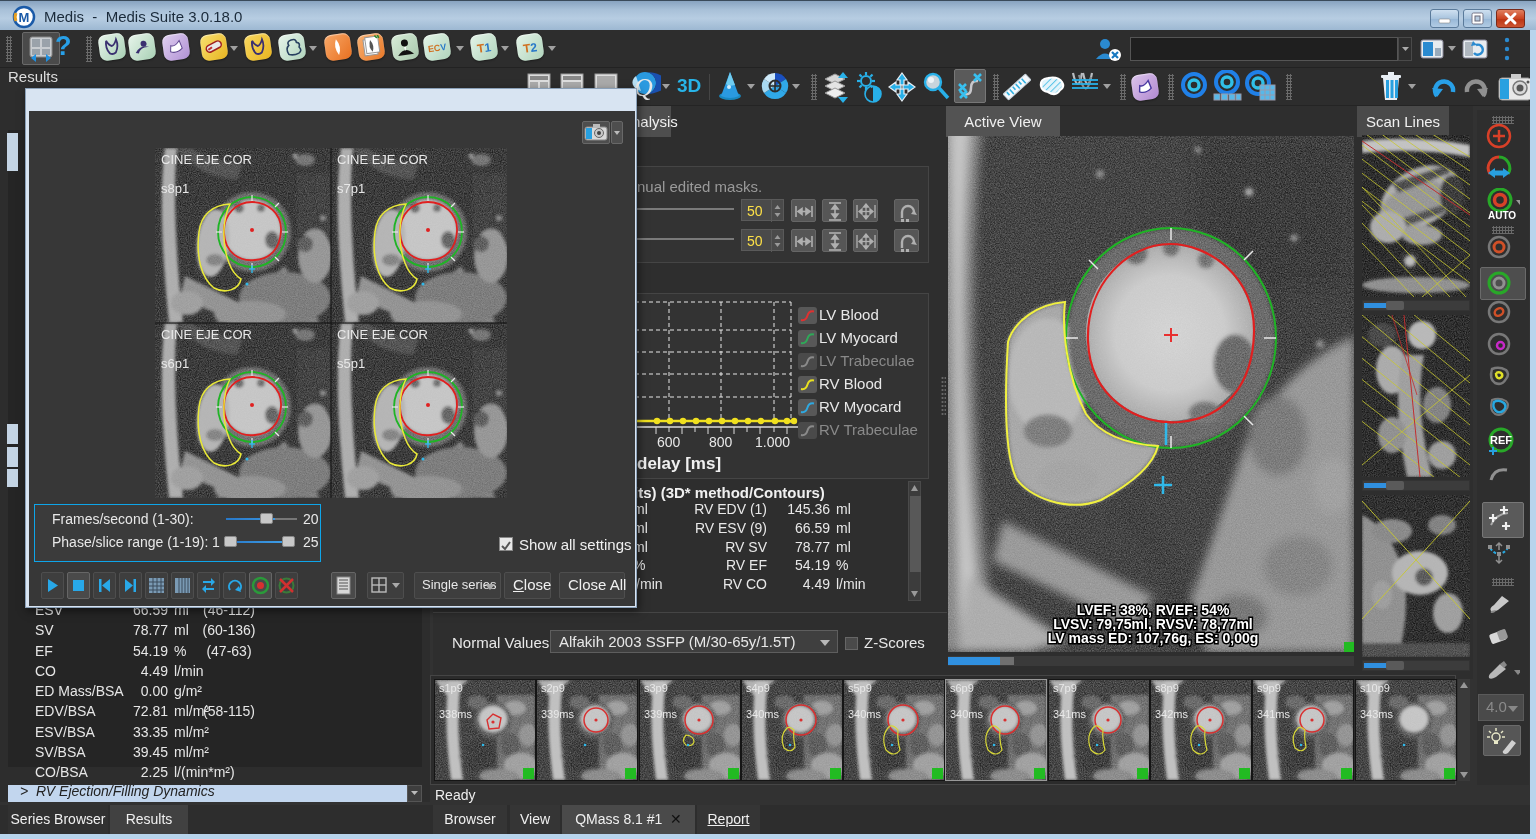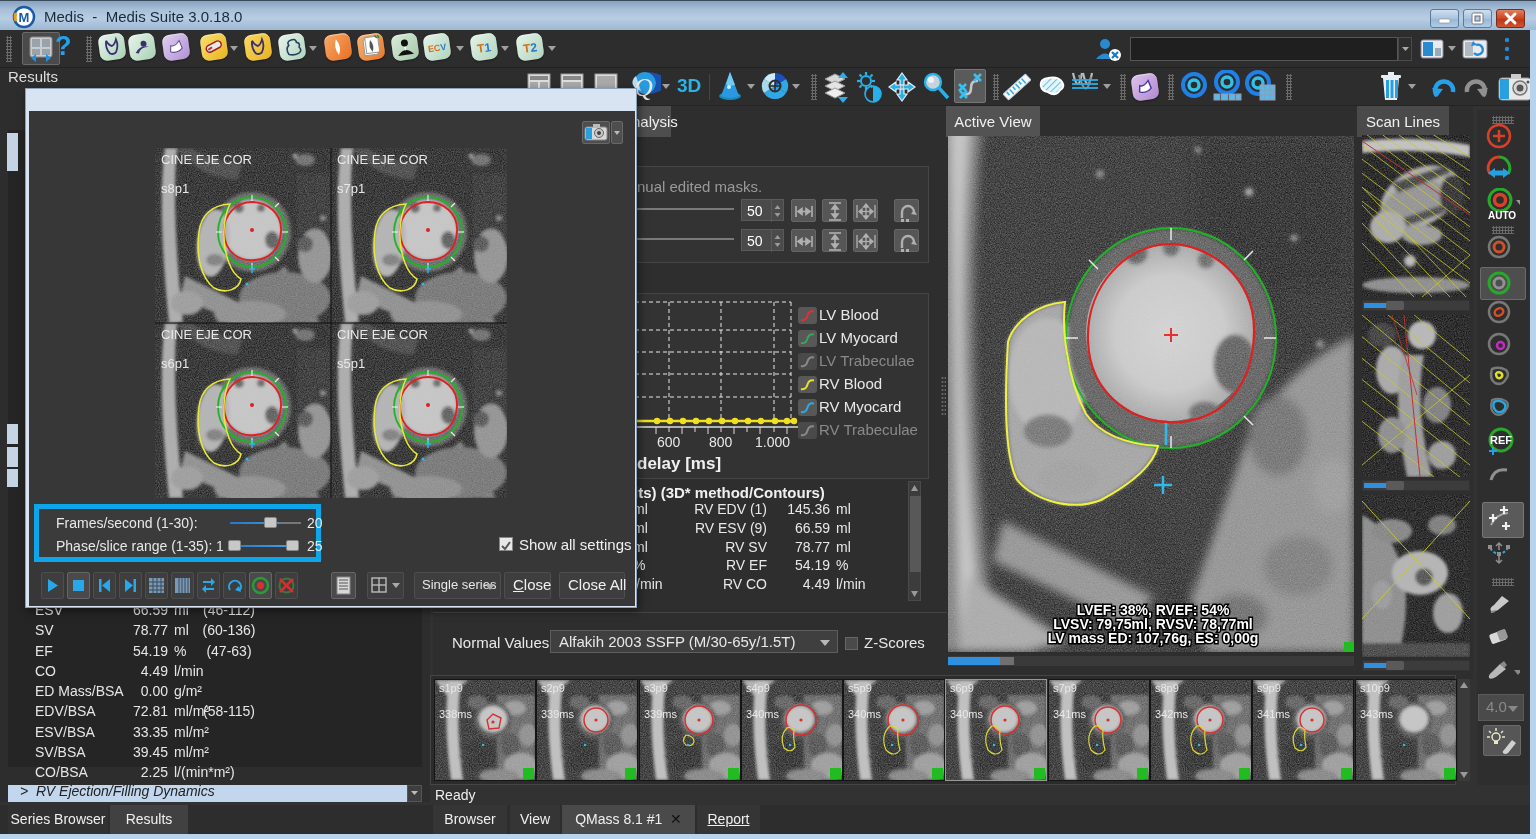--- a/index.html
+++ b/index.html
@@ -40,21 +40,21 @@
 
 #movie{left:25px;top:88px;width:612px;height:520px;background:#d8e4f2;border:1px solid #8aa0b8;box-shadow:2px 3px 8px rgba(0,0,0,0.5);}
 #movietitle{left:3px;top:2px;width:606px;height:20px;background:linear-gradient(#eef4fa,#cfdeee);color:#333;font-size:13px;}
 #moviebody{left:3px;top:22px;width:606px;height:495px;background:#373737;}
 .mwbtn{top:4px;width:31px;height:17px;border-radius:2px;border:1px solid #8a9ab0;background:linear-gradient(#fbfdff,#dde8f4 50%,#c8d8ea 50%,#dce8f4);}
 .mbtn{position:absolute;height:27px;background:#3e3e3e;border:1px solid #4e4e4e;border-radius:2px;white-space:nowrap;}
 .mbtn.lit{background:#4a4a4a;border:1px solid #666;}
 
 .t{position:absolute;white-space:nowrap;}
 .spinbox{left:308px;width:43px;height:22px;background:#4a4a4a;border:1px solid #5a5a5a;}
-.spinbox span{position:absolute;left:5px;top:3px;color:#ffffff;font-size:14px;}
+.spinbox span{position:absolute;left:5px;top:3px;color:#fde047;font-size:14px;}
 .spinbox:after{content:"";position:absolute;right:11px;top:0;width:1px;height:22px;background:#5a5a5a;}
 .sbtn{width:25px;height:23px;background:#565656;border:1px solid #666;border-radius:2px;}
 .leg{position:absolute;left:365px;height:18px;color:#e8e8e8;font-size:15px;}
 .leg svg{position:absolute;left:0;top:0;}
 .leg span{position:absolute;left:21px;top:-1px;white-space:nowrap;}
 .leg.dis span{color:#8a8a8a;}
 .rrow{position:absolute;left:0;width:470px;height:19px;color:#e8e8e8;font-size:14px;}
 .rrow .a{position:absolute;left:60px;width:130px;text-align:right;}
 .rrow .b{position:absolute;left:200px;}
 .rrow .c{position:absolute;left:230px;width:104px;text-align:right;}
@@ -680,21 +680,21 @@
       <span style="position:absolute;left:8px;top:2px;">Alfakih 2003 SSFP (M/30-65y/1.5T)</span>
       <svg width="12" height="10" style="position:absolute;right:6px;top:7px;">
           <path d="M1 2 L6 8 L11 2 Z" fill="#b8b8b8"></path>
         </svg>
     </div>
     <div class="abs" style="left:412px;top:531px;width:13px;height:13px;background:#4a4a4a;border:1px solid #666;"></div>
     <div class="abs t" style="left:431px;top:528px;font-size:15px;color:#e8e8e8;">Z-Scores</div>
     <div class="abs" style="left:508px;top:270px;width:5px;height:40px;background-image:radial-gradient(circle,#666 1px,transparent 1.2px);background-size:3px 4px;"></div>
   </div>
   <div class="abs" id="activepanel">
-    <div class="ptab" style="left:-1px;width:94px;background:#535353;">Active View</div>
+    <div class="ptab" style="left:-1px;width:114px;background:#535353;">Active View</div>
     <svg class="abs" style="left:1px;top:30px;" width="406" height="516" viewBox="0 0 406 516">
       <defs>
         <filter id="nz" x="0" y="0" width="100%" height="100%">
           <feTurbulence type="fractalNoise" baseFrequency="0.8" numOctaves="2" seed="7" stitchTiles="stitch"></feTurbulence>
           <feColorMatrix type="matrix" values="0 0 0 0 0.55, 0 0 0 0 0.55, 0 0 0 0 0.55, 1.4 0 0 0 -0.25"></feColorMatrix>
         </filter>
         <filter id="nzb" x="0" y="0" width="100%" height="100%">
           <feTurbulence type="fractalNoise" baseFrequency="0.5" numOctaves="2" seed="12" stitchTiles="stitch"></feTurbulence>
           <feColorMatrix type="matrix" values="0 0 0 0 0.75, 0 0 0 0 0.75, 0 0 0 0 0.75, 2.2 0 0 0 -1.45"></feColorMatrix>
         </filter>
@@ -1360,23 +1360,23 @@
           <text x="6" y="45">s8p1</text>
           <text x="182" y="45">s7p1</text>
           <text x="6" y="191">CINE EJE COR</text>
           <text x="182" y="191">CINE EJE COR</text>
           <text x="6" y="220">s6p1</text>
           <text x="182" y="220">s5p1</text>
         </g>
         <line x1="176" y1="0" x2="176" y2="350" stroke="#111"></line>
         <line x1="0" y1="175" x2="352" y2="175" stroke="#111"></line>
       </svg>
-      <div class="abs" style="left:5px;top:393px;width:287px;height:58px;background:#3b3b3b;border:5px solid #0ea5e9;">
+      <div class="abs" style="left:5px;top:393px;width:287px;height:58px;background:#3b3b3b;border:1px solid #0ea5e9;">
         <span class="t" style="left:17px;top:6px;font-size:14px;color:#e8e8e8;">Frames/second (1-30):</span>
-        <span class="t" style="left:17px;top:29px;font-size:14px;color:#e8e8e8;">Phase/slice range (1-35):</span>
+        <span class="t" style="left:17px;top:29px;font-size:14px;color:#e8e8e8;">Phase/slice range (1-19):</span>
         <span class="t" style="left:177px;top:29px;font-size:14px;color:#e8e8e8;">1</span>
         <div class="abs" style="left:191px;top:13px;width:70px;height:2px;background:linear-gradient(90deg,#2878c8,#40a0e8);"></div>
         <div class="abs" style="left:225px;top:8px;width:13px;height:11px;background:#c8c8c8;border-radius:2px;border:1px solid #888;"></div>
         <div class="abs" style="left:240px;top:13px;width:22px;height:2px;background:#777;"></div>
         <span class="t" style="left:268px;top:6px;font-size:14px;color:#e8e8e8;">20</span>
         <div class="abs" style="left:191px;top:36px;width:62px;height:2px;background:linear-gradient(90deg,#2878c8,#40a0e8);"></div>
         <div class="abs" style="left:189px;top:31px;width:13px;height:11px;background:#c8c8c8;border-radius:2px;border:1px solid #888;"></div>
         <div class="abs" style="left:247px;top:31px;width:13px;height:11px;background:#c8c8c8;border-radius:2px;border:1px solid #888;"></div>
         <span class="t" style="left:268px;top:29px;font-size:14px;color:#e8e8e8;">25</span>
       </div>

